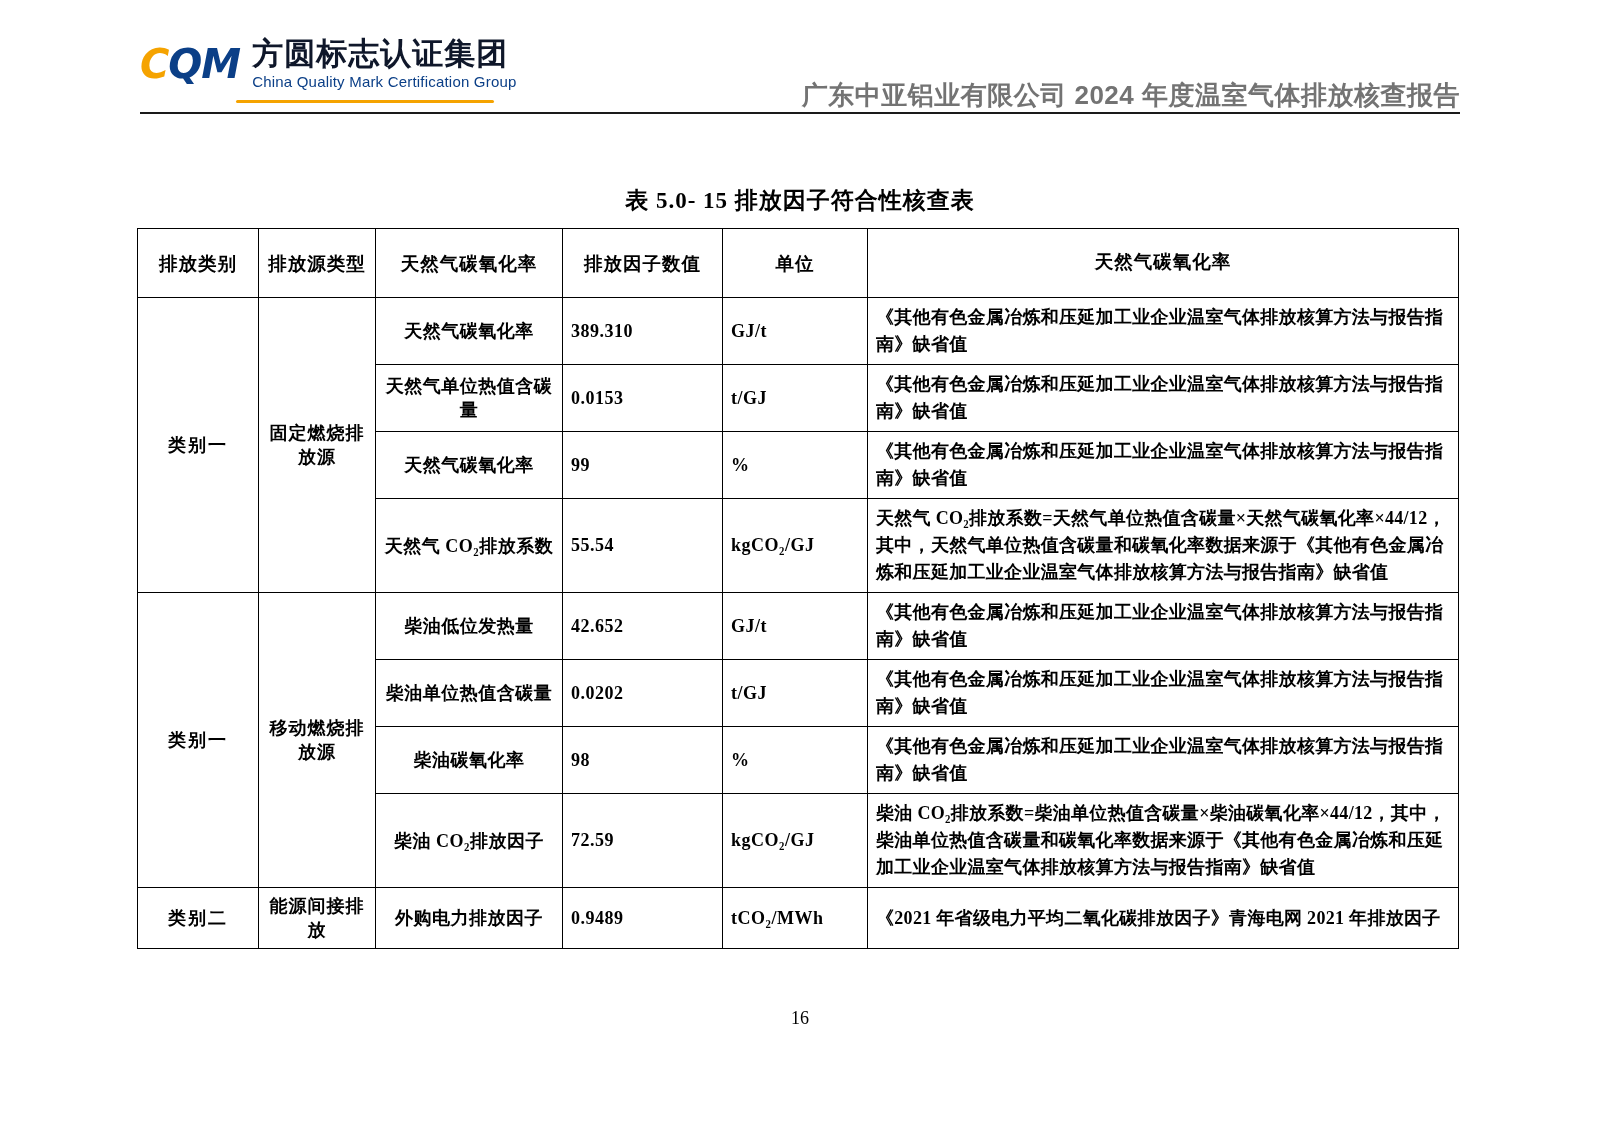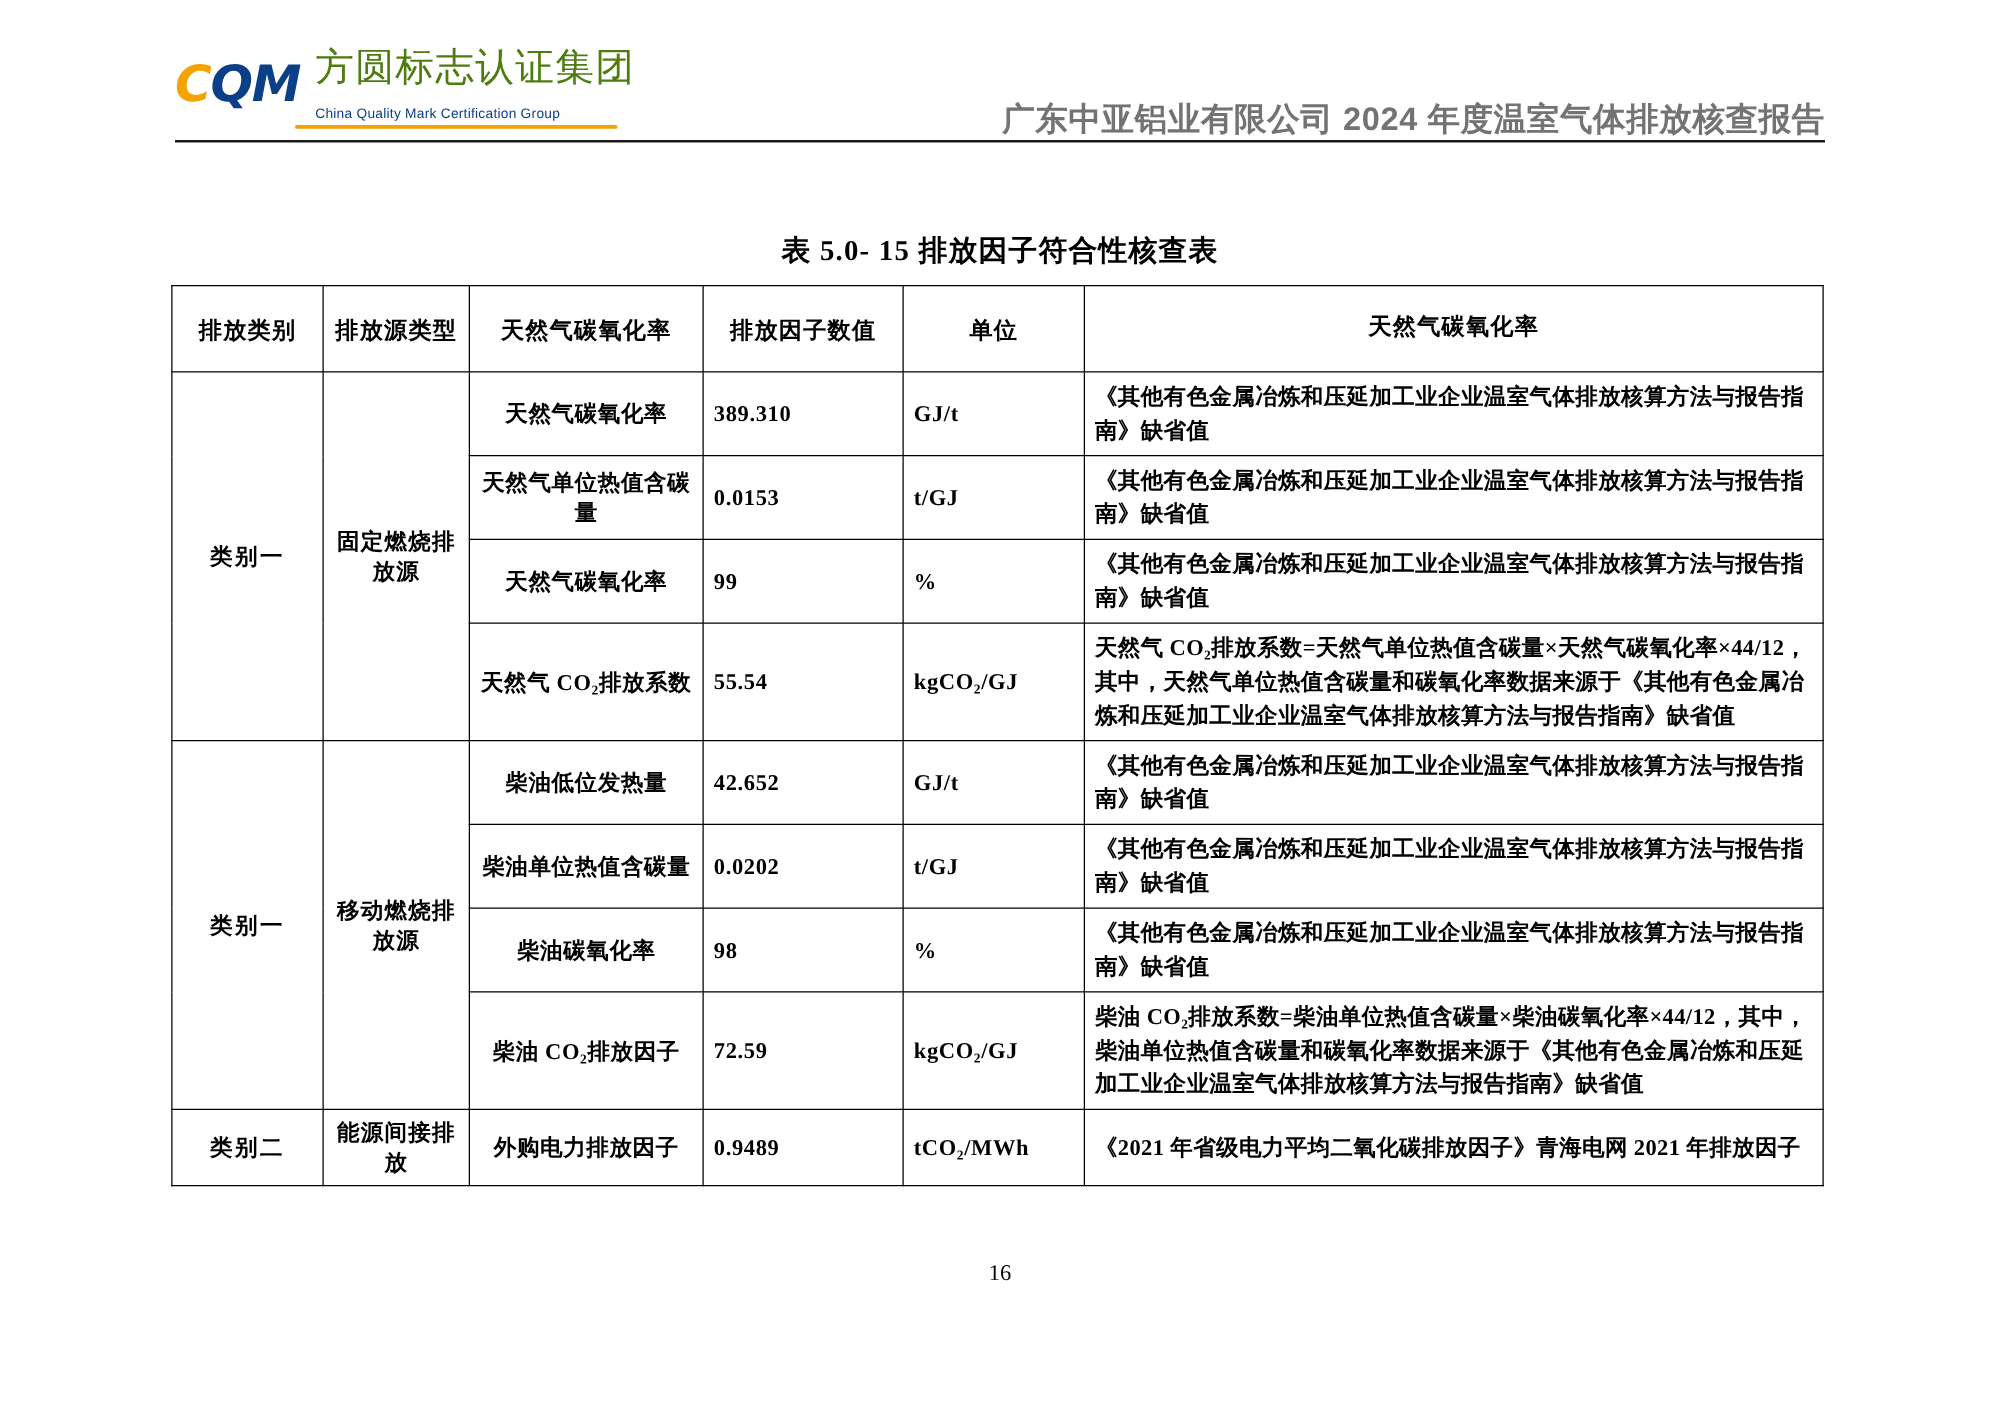--- a/index.html
+++ b/index.html
@@ -59,31 +59,31 @@
   }
   .logo-mark .c-letter { color: #f5a300; }
   .logo-text {
     display: flex;
     flex-direction: column;
     justify-content: center;
     line-height: 1.05;
   }
   .logo-cn {
     font-family: "Liberation Sans", sans-serif;
-    font-weight: 400;
+    font-weight: 700;
     font-size: 31px;
-    color: #4d7c0f;
+    color: #0f172a;
     letter-spacing: 1px;
   }
   .logo-en {
     font-family: "Liberation Sans", sans-serif;
-    font-size: 11px;
+    font-size: 15px;
     color: #0b3f87;
     letter-spacing: 0.2px;
-    margin-top: 15px;
+    margin-top: 3px;
   }
   .logo-underline {
     position: absolute;
     left: 96px;
     top: 66px;
     width: 258px;
     height: 3px;
     background: #f5a300;
     border-radius: 2px;
   }

